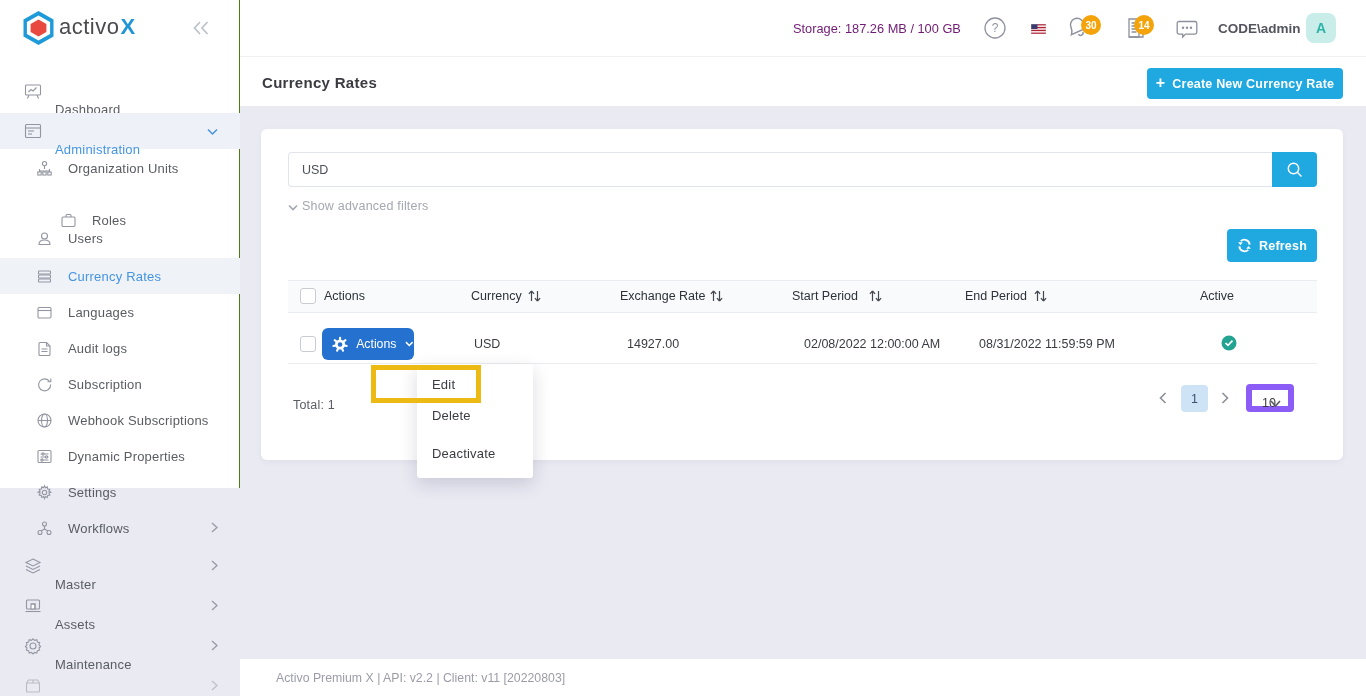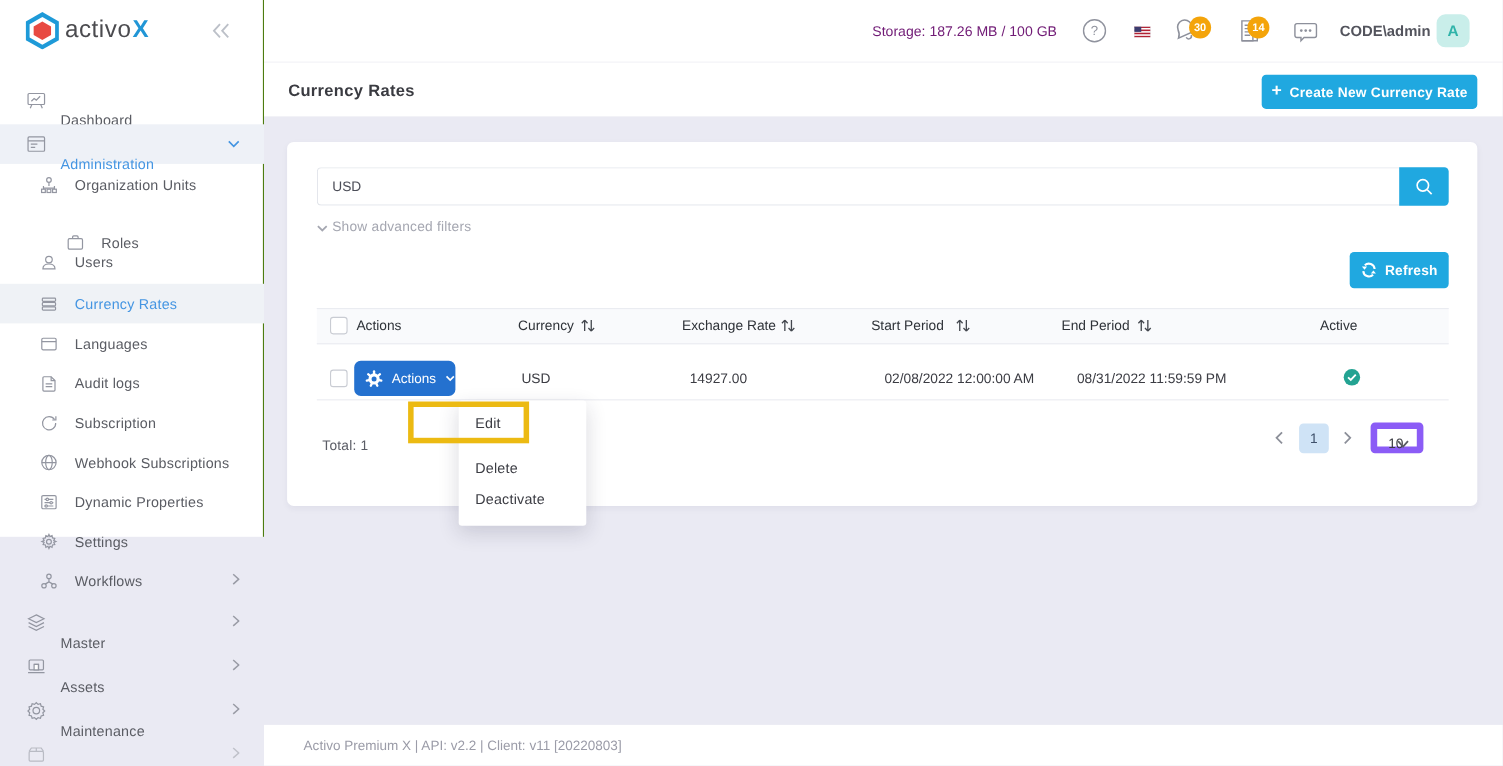--- a/index.html
+++ b/index.html
@@ -173,21 +173,21 @@
   </svg>
 <div class="abs" style="left:1246px; top:384px; width:48px; height:28px; background:#fff; border:6px solid #8b5cf6; border-radius:4px;">
   <div style="position:absolute; left:10px; top:6px; font-size:12.5px; color:#3a3b42;">10</div>
   <svg style="position:absolute; right:7px; top:10px;" width="11" height="8" viewBox="0 0 11 8" fill="none" stroke="#5a5c64" stroke-width="1.6">
       <polyline points="1,1 5.5,6 10,1"></polyline>
     </svg>
 </div>
 
 <div class="abs" style="left:369px; top:364px; width:116px; height:114px; background:#fff; border-radius:3px; box-shadow:0 6px 18px rgba(30,30,60,0.16); z-index:8;margin-left:48px;">
   <div style="position:absolute; left:15px; top:13px; font-size:13px; color:#3b3c43; letter-spacing:0.2px;">Edit</div>
-  <div style="position:absolute; left:15px; top:54px; font-size:13px; color:#3b3c43; letter-spacing:0.2px;">Delete</div>
+  <div style="position:absolute; left:15px; top:44px; font-size:13px; color:#3b3c43; letter-spacing:0.2px;">Delete</div>
   <div style="position:absolute; left:15px; top:82px; font-size:13px; color:#3b3c43; letter-spacing:0.2px;">Deactivate</div>
 </div>
 <div class="abs" style="left:371px; top:365px; width:110px; height:38px; border:5px solid #ecba12; z-index:9;"></div>
 
 <div id="sidebar">
 
   <svg class="abs" style="left:23px; top:11px;" width="31" height="34" viewBox="0 0 31 34">
     <polygon points="15.5,0 30.5,8.5 30.5,25.5 15.5,34 0.5,25.5 0.5,8.5" fill="#1e9ad8"></polygon>
     <polygon points="15.5,4.4 27.1,11 27.1,23 15.5,29.6 3.9,23 3.9,11" fill="#fff"></polygon>
     <polygon points="15.5,8.6 23.4,13.1 23.4,20.9 15.5,25.4 7.6,20.9 7.6,13.1" fill="#e84a42"></polygon>

